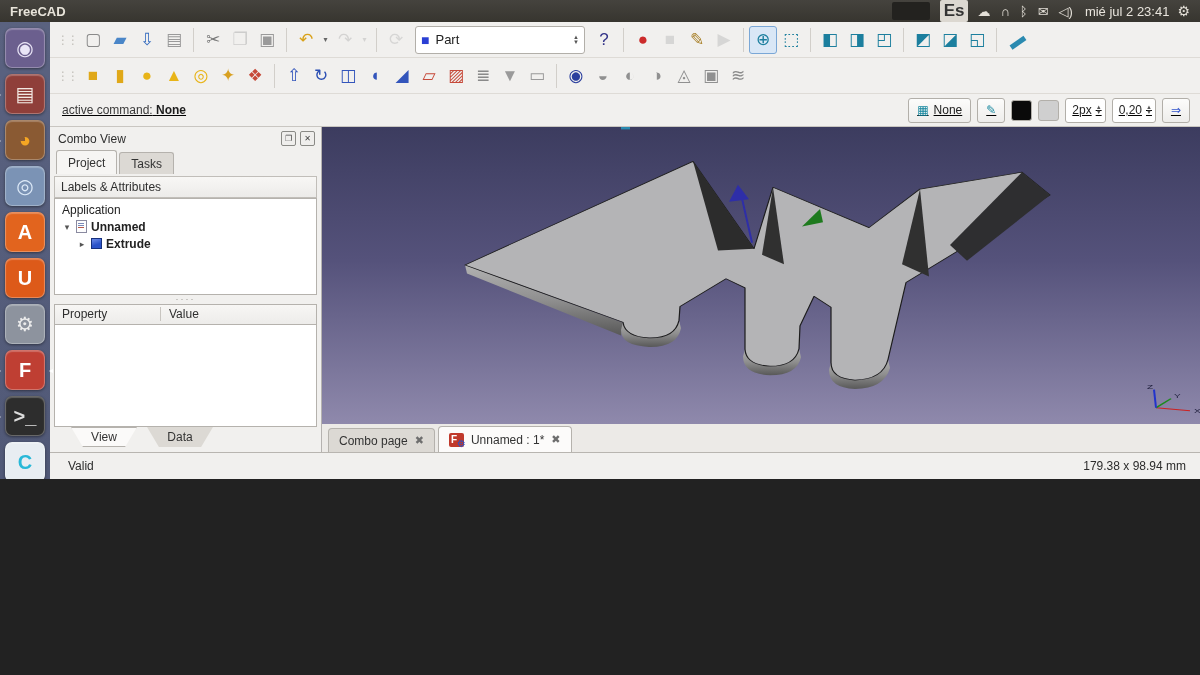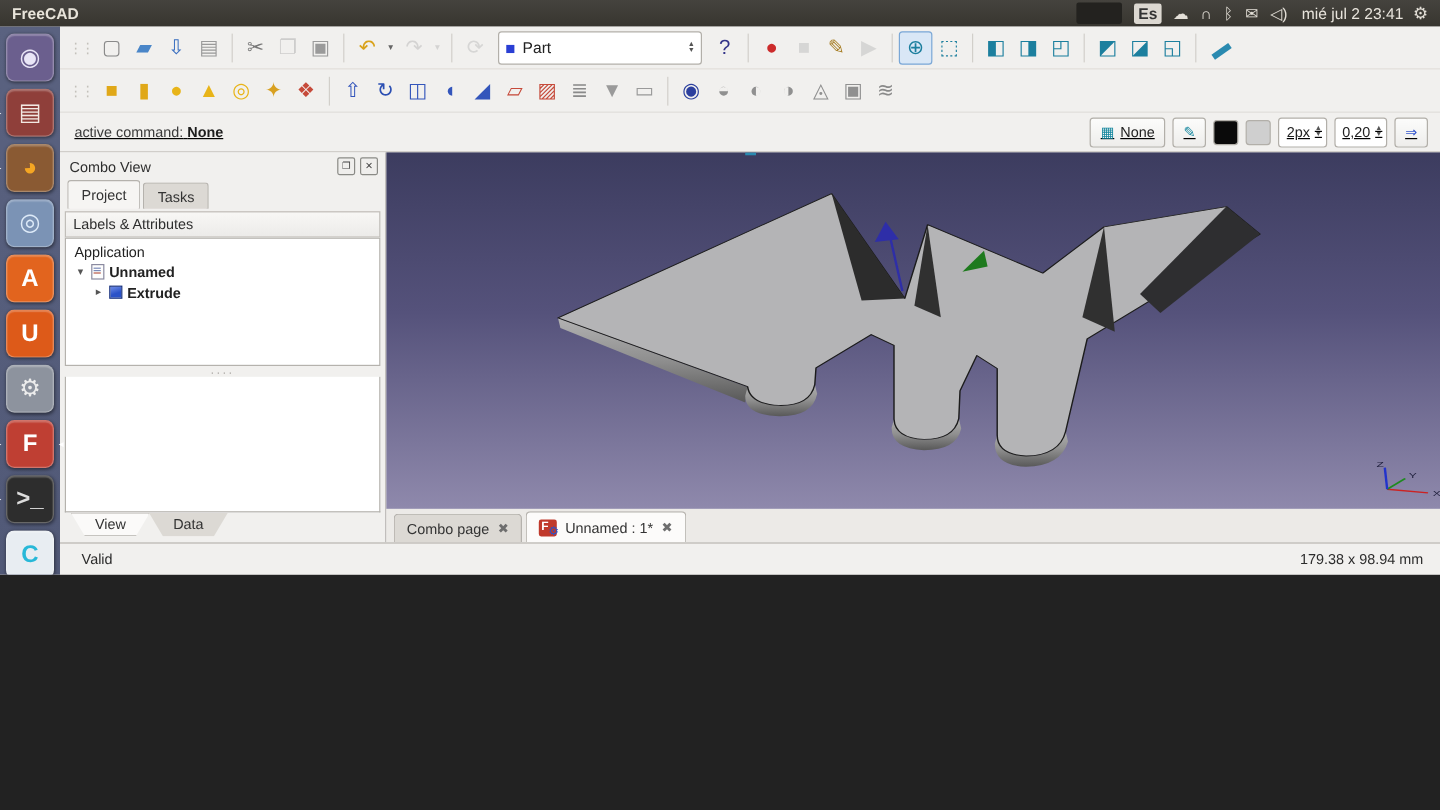--- a/index.html
+++ b/index.html
@@ -4,21 +4,21 @@
 <style>
   html,body{margin:0;padding:0;background:#222;}
   .stage{position:relative;width:1200px;height:479px;overflow:hidden;
          font-family:"Liberation Sans","DejaVu Sans",sans-serif;
          background:#f1f0ee;-webkit-font-smoothing:antialiased;}
   
   .topbar{position:absolute;left:0;top:0;width:1200px;height:22px;background:linear-gradient(#45433e,#37352f);
           display:flex;align-items:center;padding:0 10px;box-sizing:border-box;z-index:30;}
   .tb-title{font-size:13px;font-weight:bold;color:#e8e4da;margin-right:auto;}
   .tb-patch{width:38px;height:18px;background:#23221f;border-radius:2px;margin-right:10px;}
-  .kbd-badge{background:#dcd8d1;color:#333;font-size:13px;font-weight:bold;padding:1px 4px;border-radius:2px;margin-right:9px;}
+  .kbd-badge{background:#dcd8d1;color:#333;font-size:17px;font-weight:bold;padding:1px 4px;border-radius:2px;margin-right:9px;}
   .tray{display:flex;align-items:center;gap:10px;}
   .tray .tri{color:#e3dfd7;font-size:13px;line-height:1;}
   .tb-clock{color:#e8e4dc;font-size:13px;margin:0 8px 0 12px;}
   .tb-session{color:#e3dfd7;font-size:14px;}
   
   .launcher{position:absolute;left:0;top:22px;width:50px;height:653px;
             background:linear-gradient(180deg,#5a6280,#4d5573);z-index:20;
             display:flex;flex-direction:column;align-items:center;padding-top:3px;box-sizing:border-box;}
   .lch{position:relative;width:38px;height:38px;min-height:38px;margin:3px 0;border-radius:7px;
        border:1px solid rgba(255,255,255,.28);box-shadow:0 1px 3px rgba(0,0,0,.45), inset 0 1px 1px rgba(255,255,255,.25);
@@ -80,21 +80,21 @@
   .ind1{padding-left:22px;}
   .docico{position:relative;width:11px;height:13px;background:#fdfdfd;border:1px solid #8a8aa0;box-sizing:border-box;}
   .docico::before{content:"";position:absolute;left:1px;top:2px;width:6px;height:1px;background:#7a8ab8;box-shadow:0 2px 0 #7a8ab8,0 4px 0 #b85a4a;}
   .cubeico{width:11px;height:11px;background:linear-gradient(160deg,#5f7fe0 15%,#2a52c8 60%);border:1px solid #16307e;box-sizing:border-box;}
   .vsplit{height:9px;display:flex;align-items:center;justify-content:center;color:#9a9792;font-size:9px;letter-spacing:2px;}
   .prophdr{margin:0 4px;height:21px;border:1px solid #b5b2ad;background:linear-gradient(#f7f6f4,#edecea);
            display:flex;align-items:center;font-size:12px;color:#2e2e2e;box-sizing:border-box;}
   .prophdr .c1{width:106px;padding-left:7px;border-right:1px solid #c8c5c0;box-sizing:border-box;}
   .prophdr .c2{padding-left:8px;}
   .propbody{margin:0 4px;border:1px solid #b5b2ad;border-top:none;background:#fff;flex:1;min-height:0;}
-  .btabs{height:25px;display:flex;align-items:flex-start;padding-left:9px;gap:5px;}
+  .btabs{height:25px;display:flex;align-items:flex-start;padding-left:21px;gap:16px;}
   .btab{height:20px;min-width:46px;display:flex;align-items:center;justify-content:center;
         font-size:12px;color:#333;background:#dcd9d4;
         clip-path:polygon(0 0,100% 0,82% 100%,18% 100%);padding:0 10px;margin-right:-6px;}
   .btab.active{background:#fbfaf9;box-shadow:inset 0 0 0 1px #b5b2ad;}
   
   .viewwrap{flex:1;display:flex;flex-direction:column;min-width:0;}
   .vp{flex:1;position:relative;background:linear-gradient(180deg,#3c3c5f 0%,#55527b 45%,#8f89ac 100%);min-height:0;}
   .vp svg{position:absolute;inset:0;width:100%;height:100%;display:block;}
   .mdibar{height:28px;min-height:28px;background:#eceae7;display:flex;align-items:flex-end;padding:0 6px;gap:3px;box-sizing:border-box;}
   .mtab{height:23px;display:flex;align-items:center;gap:7px;padding:0 10px;font-size:12px;color:#333;
@@ -318,20 +318,24 @@
             <span class="docico"></span>
             <span>Unnamed</span>
           </div>
           <div class="trow bold ind1">
             <span class="exp">▸</span>
             <span class="cubeico"></span>
             <span>Extrude</span>
           </div>
         </div>
         <div class="vsplit">····</div>
+        <div class="prophdr">
+          <span class="c1">Property</span>
+          <span class="c2">Value</span>
+        </div>
         <div class="propbody"></div>
         <div class="btabs">
           <span class="btab active">View</span>
           <span class="btab">Data</span>
         </div>
       </div>
 
       <div class="viewwrap">
         <div class="vp">
           <svg viewBox="0 0 878 493" preserveAspectRatio="none">

